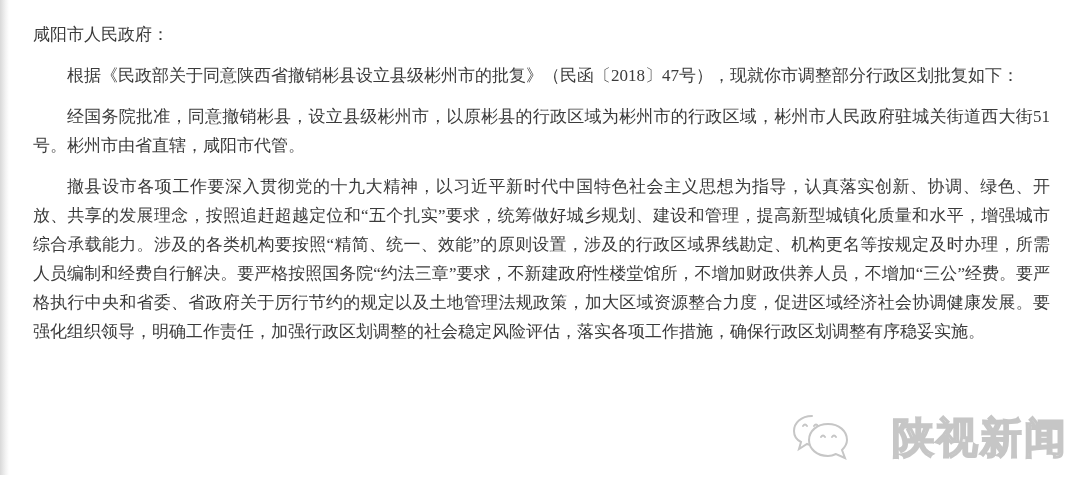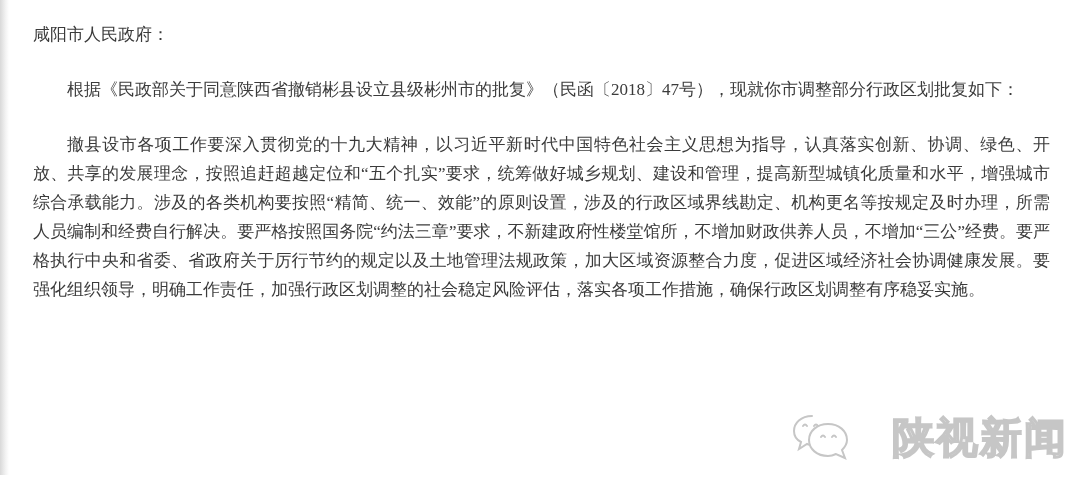--- a/index.html
+++ b/index.html
@@ -23,21 +23,21 @@
   .doc {
     position: absolute;
     left: 33px; right: 30px; top: 20px;
     color: #3b3b3b;
     font-size: 17px;
     line-height: 29px;
     text-align: justify;
   }
   .doc p.body-para {
     text-indent: 2em;
-    margin-top: 26px;
+    margin-top: 12px;
   }
   .doc p.salutation {
     margin-top: 0;
   }
   .signature-block {
     position: absolute;
     right: 32px;
     top: 408px;
     text-align: right;
     color: #3b3b3b;
@@ -71,20 +71,21 @@
 <body>
 
 <div class="page">
   <div class="edge-strip"></div>
 
   <div class="doc">
     <p class="salutation">咸阳市人民政府：</p>
 
     <p class="body-para">根据《民政部关于同意陕西省撤销彬县设立县级彬州市的批复》（民函〔2018〕47号），现就你市调整部分行政区划批复如下：</p>
 
+    <p class="body-para">经国务院批准，同意撤销彬县，设立县级彬州市，以原彬县的行政区域为彬州市的行政区域，彬州市人民政府驻城关街道西大街51号。彬州市由省直辖，咸阳市代管。</p>
 
     <p class="body-para">撤县设市各项工作要深入贯彻党的十九大精神，以习近平新时代中国特色社会主义思想为指导，认真落实创新、协调、绿色、开放、共享的发展理念，按照追赶超越定位和“五个扎实”要求，统筹做好城乡规划、建设和管理，提高新型城镇化质量和水平，增强城市综合承载能力。涉及的各类机构要按照“精简、统一、效能”的原则设置，涉及的行政区域界线勘定、机构更名等按规定及时办理，所需人员编制和经费自行解决。要严格按照国务院“约法三章”要求，不新建政府性楼堂馆所，不增加财政供养人员，不增加“三公”经费。要严格执行中央和省委、省政府关于厉行节约的规定以及土地管理法规政策，加大区域资源整合力度，促进区域经济社会协调健康发展。要强化组织领导，明确工作责任，加强行政区划调整的社会稳定风险评估，落实各项工作措施，确保行政区划调整有序稳妥实施。</p>
   </div>
 
 
   <div class="watermark">
     <span class="wm-icon">
       <svg viewBox="0 0 62 56" width="62" height="56" fill="none" stroke="#c6c6c6" stroke-width="2" stroke-linecap="round">
 
         <path d="M22 6 C11 6 4 13 4 21 C4 26 7 30 11 32 L9 39 L17 34 C19 35 21 35 22 35"></path>

